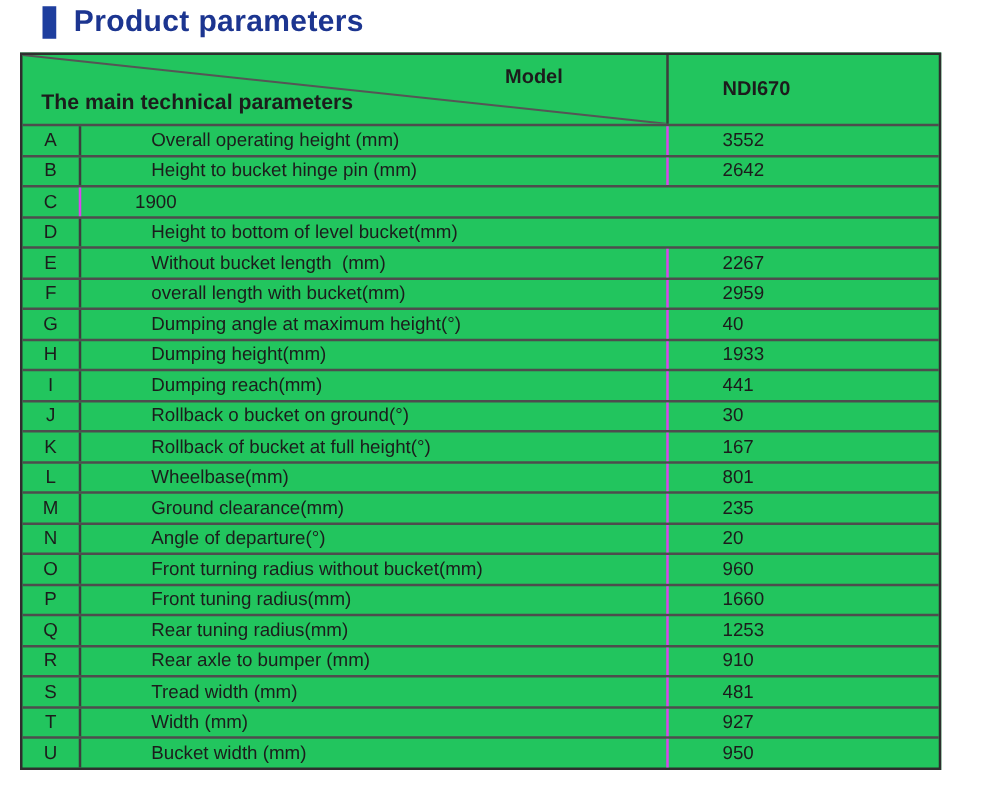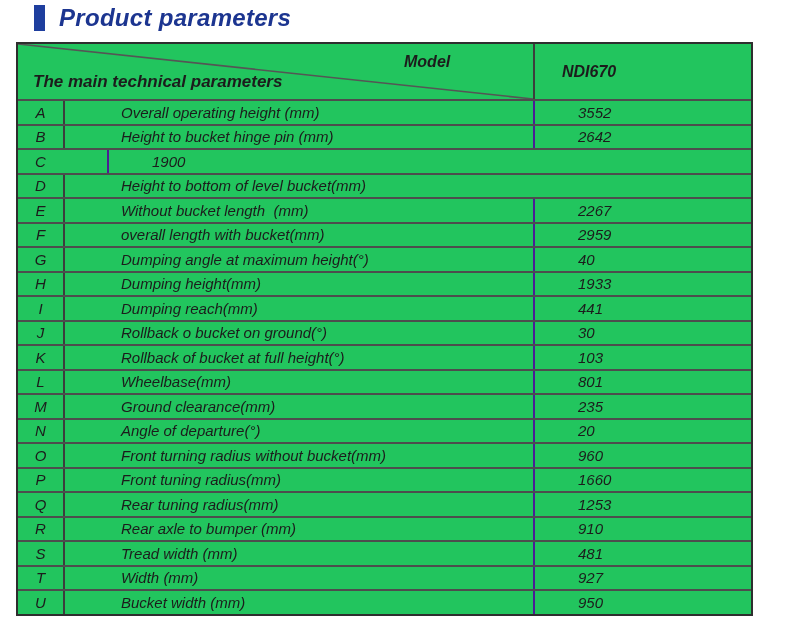--- a/index.html
+++ b/index.html
@@ -4,21 +4,21 @@
 <style>
   * { box-sizing: border-box; }
   html, body {
     margin: 0; padding: 0;
     width: 800px; height: 637px;
     background: #ffffff;
     overflow: hidden;
     font-family: "Liberation Sans", sans-serif;
     color: #1c1c1c;
   }
-  .page { position: relative; width: 800px; height: 637px; background:#fff;font-style:italic; }
+  .page { position: relative; width: 800px; height: 637px; background:#fff; }
 
   
   .title-row {
     position: absolute; left: 34px; top: 4px;
     display: flex; align-items: center; gap: 14px;
   }
   .title-bar {
     width: 11px; height: 26px;
     background: #1e3e9e;
     display: inline-block;
@@ -55,21 +55,21 @@
   }
   .params-label {
     position: absolute;
     bottom: 7px; left: 15px;
     font-size: 17px; font-weight: bold;
   }
   .header-right {
     width: 218px;
     border-left: 2px solid #3d3d3d;
     display: flex; align-items: center;
-    padding-left: 27px;
+    padding-left: 43px;
     font-size: 16px; font-weight: bold;
   }
 
   .row {
     display: flex;
     height: 24.5px;
     border-top: 2px solid #4d4d4d;
     font-size: 15px;
   }
   .cell-letter {
@@ -78,24 +78,23 @@
   }
   .cell-param {
     flex: 1;
     border-left: 2px solid #3d3d3d;
     display: flex; align-items: center;
     padding-left: 56px;
     white-space: pre;
   }
   .cell-value {
     width: 218px;
-    border-left: 2px solid #4c1d95;
+    border-left: 2px solid #d946ef;
     display: flex; align-items: center;
     padding-left: 43px;
-    margin-left: 44px;
   }
 </style>
 </head>
 <body>
 
 <div class="page">
 
   <div class="title-row">
     <span class="title-bar"></span>
     <h1 class="page-title">Product parameters</h1>
@@ -171,21 +170,21 @@
 
   <div class="row">
     <div class="cell-letter">J</div>
     <div class="cell-param">Rollback o bucket on ground(°)</div>
     <div class="cell-value">30</div>
   </div>
 
   <div class="row">
     <div class="cell-letter">K</div>
     <div class="cell-param">Rollback of bucket at full height(°)</div>
-    <div class="cell-value">103</div>
+    <div class="cell-value">167</div>
   </div>
 
   <div class="row">
     <div class="cell-letter">L</div>
     <div class="cell-param">Wheelbase(mm)</div>
     <div class="cell-value">801</div>
   </div>
 
   <div class="row">
     <div class="cell-letter">M</div>

